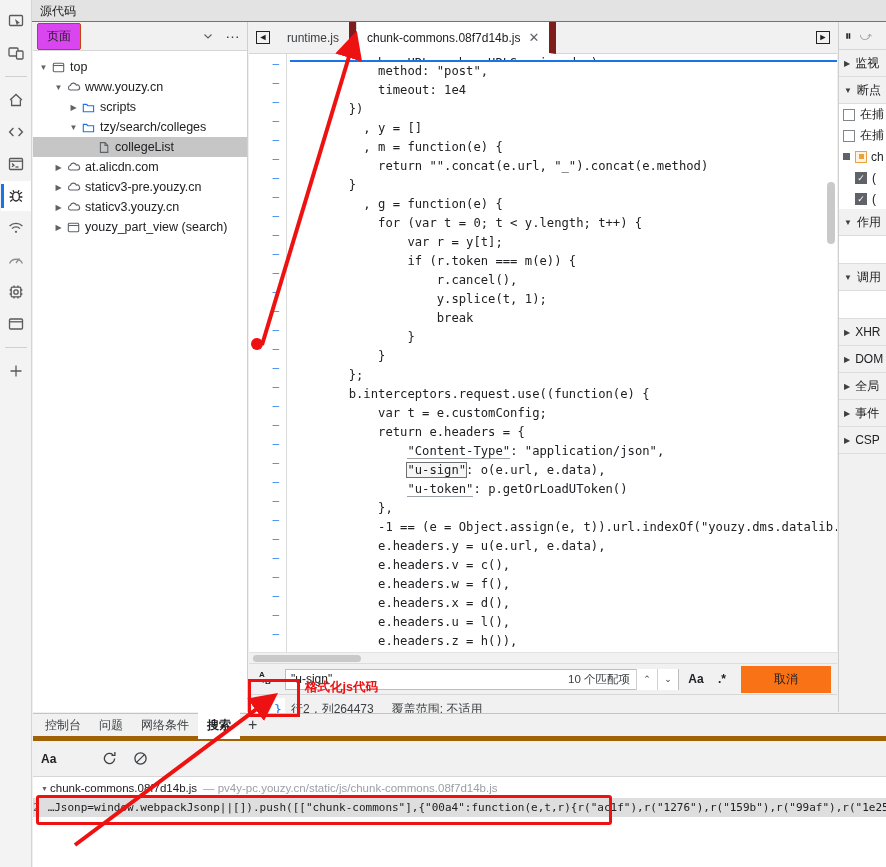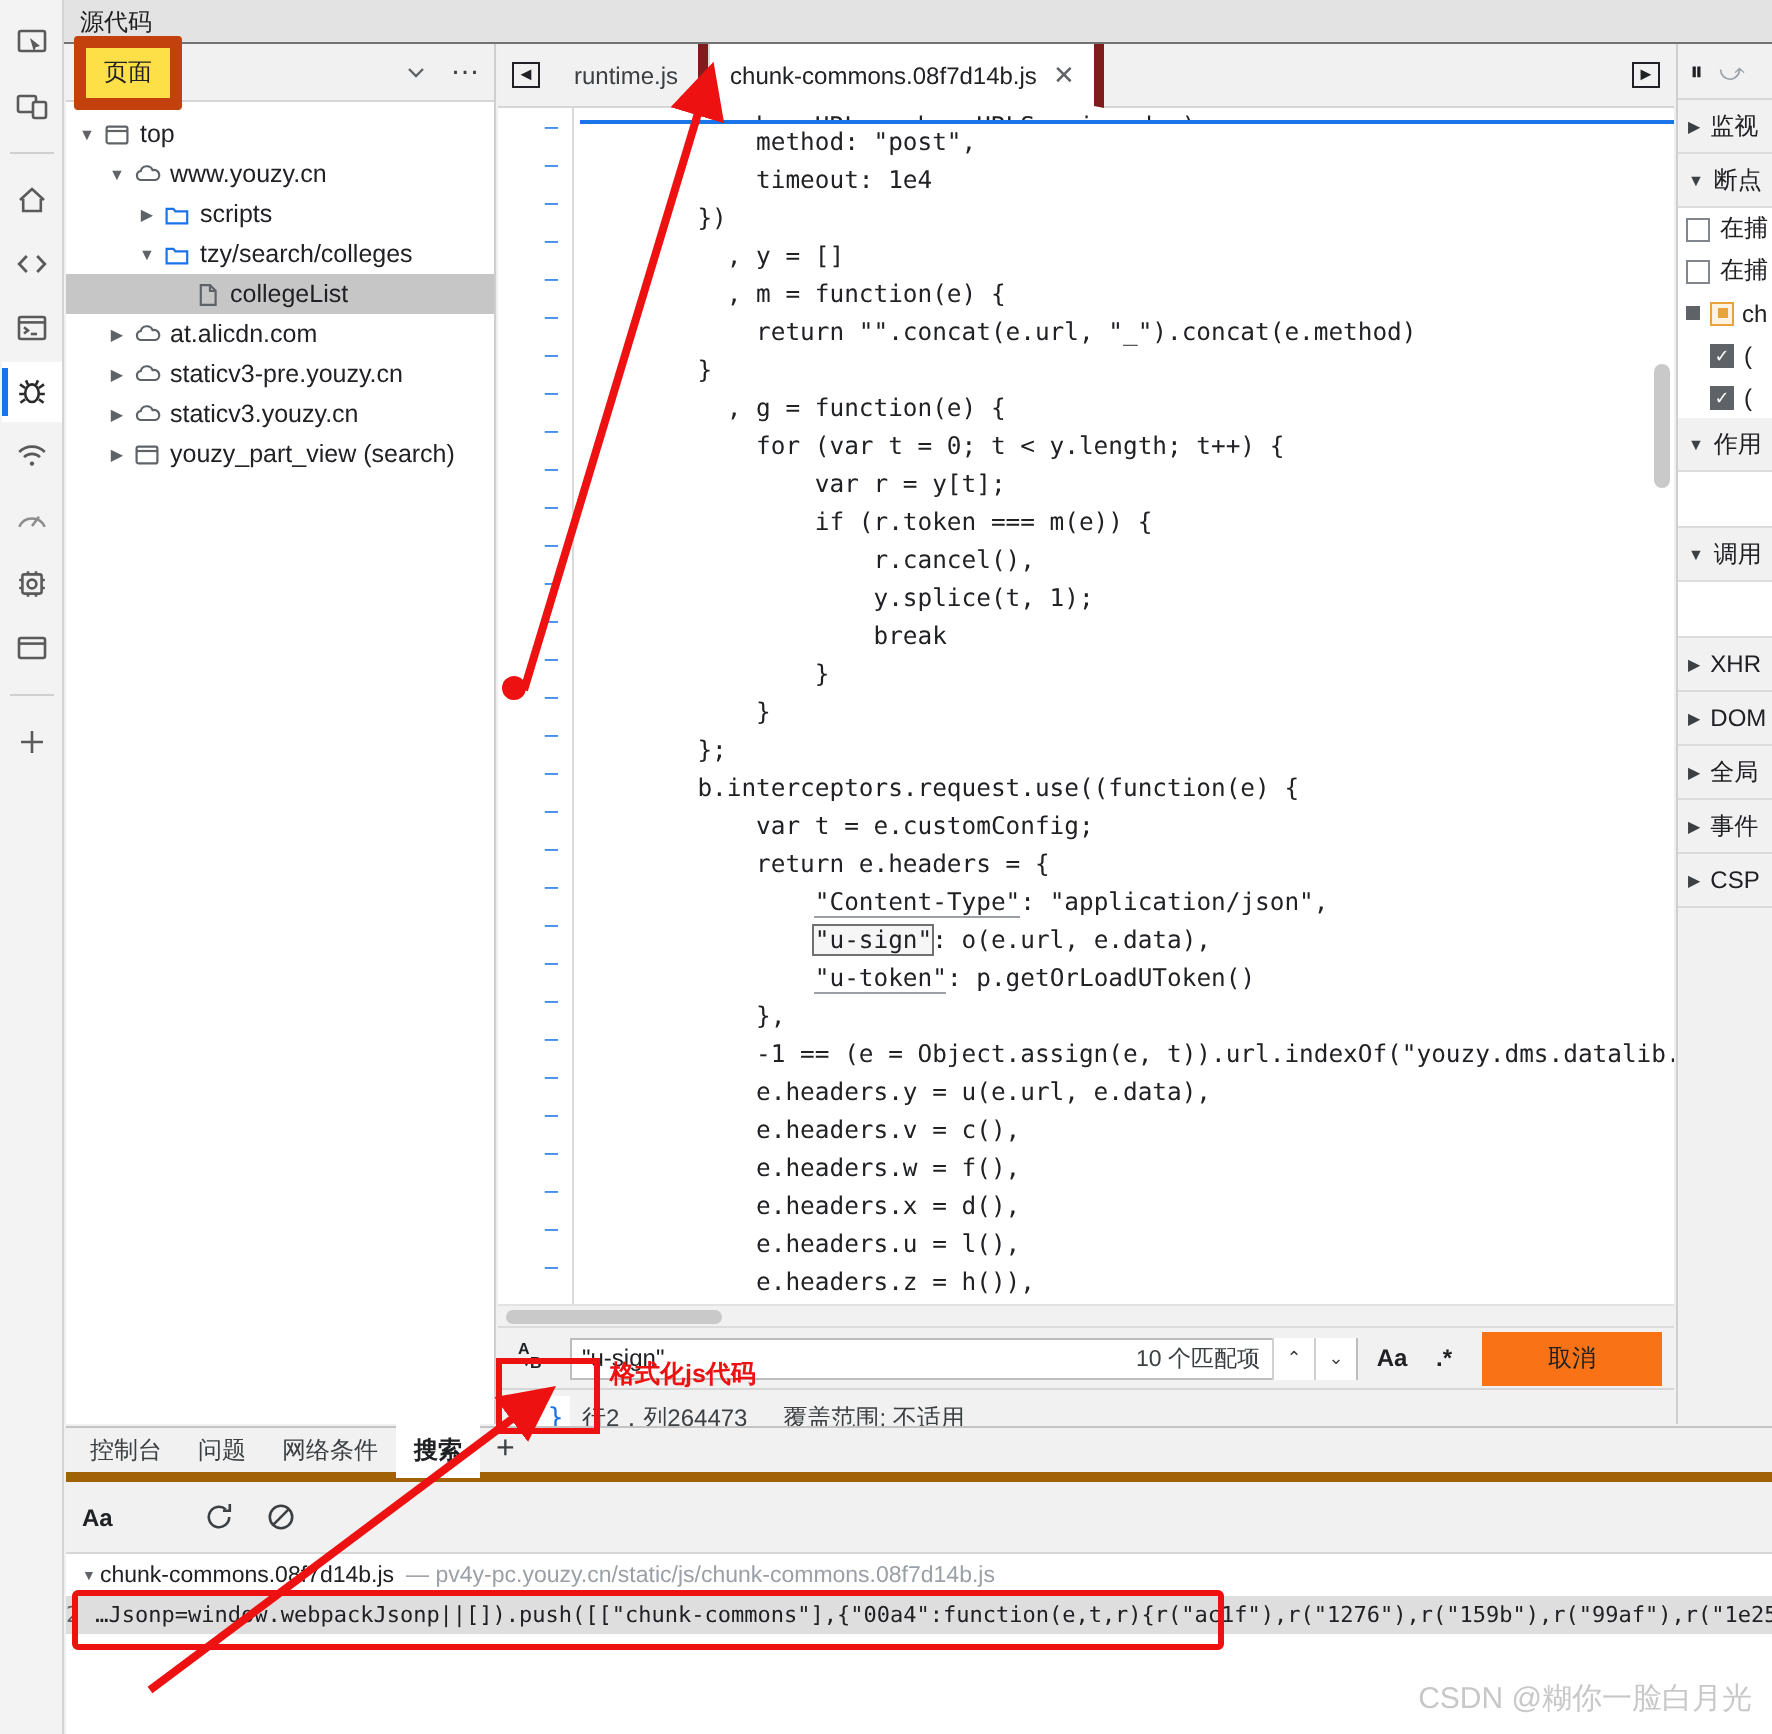--- a/index.html
+++ b/index.html
@@ -60,21 +60,21 @@
     width: 215px; height: 690px;
     background: #ffffff;
     border-right: 1px solid #cfcfcf;
   }
   #nav-toolbar {
     height: 29px; background: #f1f1f1;
     border-bottom: 1px solid #d6d6d6;
     display: flex; align-items: center; padding-left: 4px;
   }
   .nav-tab {
-    background: #fde047; border: 6px solid #c2410c;
+    background: #d946ef; border: 1px solid #c2410c;
     padding: 4px 9px 4px 9px; font-size: 12px; color: #202124;
     border-radius: 2px;
   }
   .nav-tab-sp { flex: 1; }
   .nav-icon-btn {
     width: 22px; height: 22px; display: flex;
     align-items: center; justify-content: center;
     color: #5f6368; margin-right: 3px;
   }
   #nav-tree { padding-top: 6px; font-size: 12.5px; color: #202124; }
@@ -103,21 +103,21 @@
     width: 28px; display: flex; align-items: center; justify-content: center;
   }
   .sq-icon {
     width: 14px; height: 13px; border: 1.6px solid #202124;
     display: flex; align-items: center; justify-content: center;
     font-size: 9px; color: #202124; line-height: 1;
   }
   .etab {
     display: flex; align-items: center; padding: 0 10px;
     font-size: 12px; color: #3c4043; white-space: nowrap;
-    border-right: 5px solid #7f1d1d;
+    border-right: 7px solid #7f1d1d;
   }
   .etab.active {
     background: #ffffff; color: #202124;
     border-left: 1px solid #dadce0;
     border-bottom: 1px solid #ffffff;
     margin-bottom: -1px;
   }
   .etab .close { margin-left: 8px; color: #5f6368; font-size: 13px; }
   .tabstrip-sp { flex: 1; }
 
@@ -701,14 +701,13 @@
       </defs>
       <line x1="262" y1="345" x2="351" y2="50" stroke="#ee1111" stroke-width="4" marker-end="url(#arrowhead)"></line>
       <circle cx="257" cy="344" r="6" fill="#ee1111"></circle>
       <line x1="75" y1="845" x2="262" y2="705" stroke="#ee1111" stroke-width="4" marker-end="url(#arrowhead)"></line>
     </svg>
     <div class="red-box" style="left:248px;top:679px;width:52px;height:38px;"></div>
     <div class="red-label" style="left:305px;top:679px;">格式化js代码</div>
     <div class="red-box" style="left:36px;top:795px;width:576px;height:30px;border-radius:3px;"></div>
   </div>
 
-  <div id="watermark">CSDN @糊你一脸白月光</div>
 </div>
 
 </body></html>

